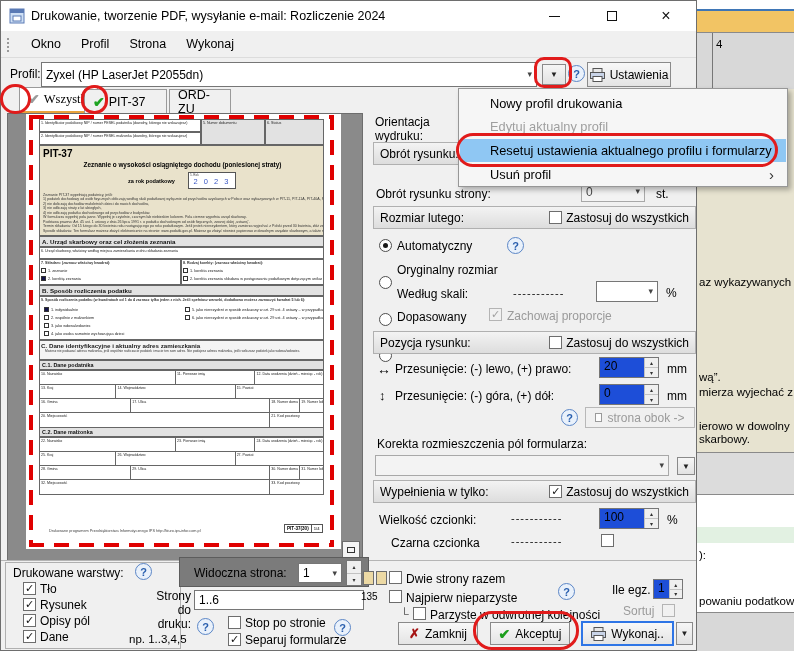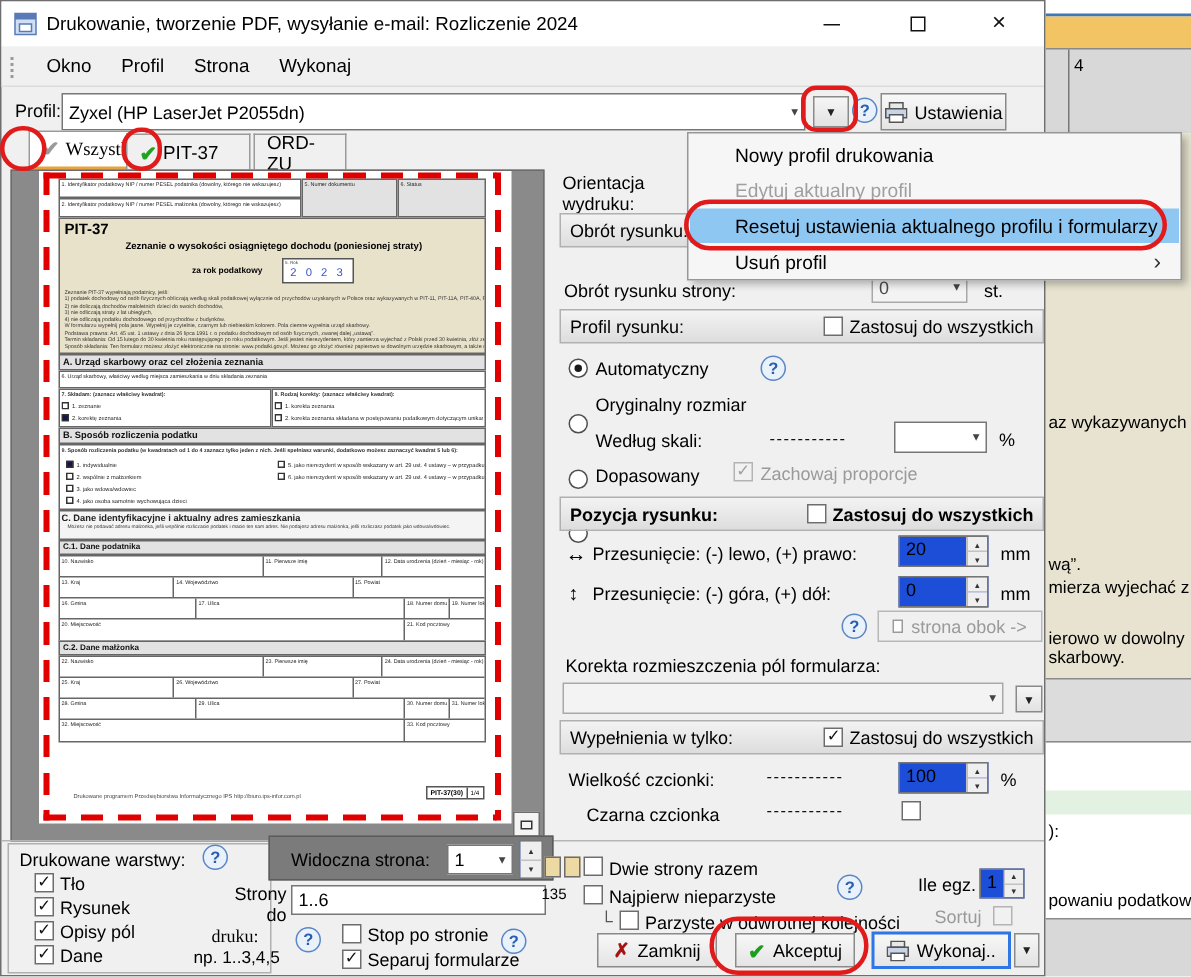--- a/index.html
+++ b/index.html
@@ -339,42 +339,42 @@
       <span>Obrót rysunku:</span>
     </div>
     <div class="a lbl" style="left:375px; top:186px;">Obrót rysunku strony:</div>
     <div class="a combo dis" style="left:580px; top:180px; width:64px; height:21px;">
       <span>0</span>
       <span class="chev"></span>
     </div>
     <div class="a lbl" style="left:655px; top:186px;">st.</div>
 
     <div class="a hdr" style="left:372px; top:205px; width:323px; height:23px;">
-      <span>Profil rysunku:</span>
+      <span>Rozmiar lutego:</span>
       <span class="cb" style="margin-left:auto;"></span>
       <span class="lbl" style="margin-left:4px;">Zastosuj do wszystkich</span>
     </div>
     <div class="a radio on" style="left:378px; top:238px;"></div>
     <div class="a lbl" style="left:396px; top:238px;">Automatyczny</div>
     <div class="a help" style="left:506px; top:236px;"></div>
     <div class="a radio" style="left:378px; top:262px;"></div>
     <div class="a lbl" style="left:396px; top:262px;text-align:right;">Oryginalny rozmiar</div>
     <div class="a radio" style="left:378px; top:286px;"></div>
     <div class="a lbl" style="left:396px; top:286px;">Według skali:</div>
     <div class="a dash" style="left:512px; top:286px;">-----------</div>
     <div class="a combo" style="left:595px; top:280px; width:62px; height:21px;">
       <span class="chev"></span>
     </div>
     <div class="a lbl" style="left:665px; top:285px;">%</div>
     <div class="a radio" style="left:378px; top:309px;"></div>
     <div class="a lbl" style="left:396px; top:309px;">Dopasowany</div>
     <div class="a cb on dis" style="left:488px; top:307px;"></div>
     <div class="a lbl" style="left:506px; top:308px; color:#9a9a9a;">Zachowaj proporcje</div>
 
-    <div class="a hdr" style="left:372px; top:330px; width:323px; height:23px;font-weight:bold;">
+    <div class="a hdr" style="left:372px; top:330px; width:323px; height:23px;">
       <span>Pozycja rysunku:</span>
       <span class="cb" style="margin-left:auto;"></span>
       <span class="lbl" style="margin-left:4px;">Zastosuj do wszystkich</span>
     </div>
     <div class="a lbl" style="left:376px; top:360px; font-size:14px;">↔</div>
     <div class="a lbl" style="left:394px; top:361px;">Przesunięcie: (-) lewo, (+) prawo:</div>
     <div class="a spin" style="left:598px; top:356px; width:60px; height:21px;">
       <span class="val">20</span>
       <span class="arr">
           <span class="up"></span>
@@ -445,21 +445,21 @@
       <div class="a spin" style="left:166px; top:2px; width:16px; height:26px;">
         <span class="arr" style="border-left:none; width:100%;">
             <span class="up"></span>
             <span class="dn"></span>
           </span>
       </div>
     </div>
 
     <div class="a lbl" style="left:140px; top:588px; width:50px; text-align:right;">Strony</div>
     <div class="a lbl" style="left:140px; top:602px; width:50px; text-align:right;">do</div>
-    <div class="a lbl" style="left:140px; top:616px; width:50px; text-align:left;font-family:Liberation Serif, serif;">druku:</div>
+    <div class="a lbl" style="left:140px; top:616px; width:50px; text-align:right;">druku:</div>
     <div class="a help" style="left:196px; top:617px;"></div>
     <div class="a lbl" style="left:128px; top:632px; font-size:11.5px;">np. 1..3,4,5</div>
     <div class="a" style="left:193px; top:589px; width:170px; height:20px; background:#fff; border:1px solid #767676; font-size:12px; padding:2px 4px;">
       <span>1..6</span>
     </div>
     <div class="a cb" style="left:227px; top:615px;"></div>
     <div class="a lbl" style="left:244px; top:615px;">Stop po stronie</div>
     <div class="a cb on" style="left:227px; top:632px;"></div>
     <div class="a lbl" style="left:244px; top:632px;">Separuj formularze</div>
     <div class="a help" style="left:333px; top:618px;"></div>

